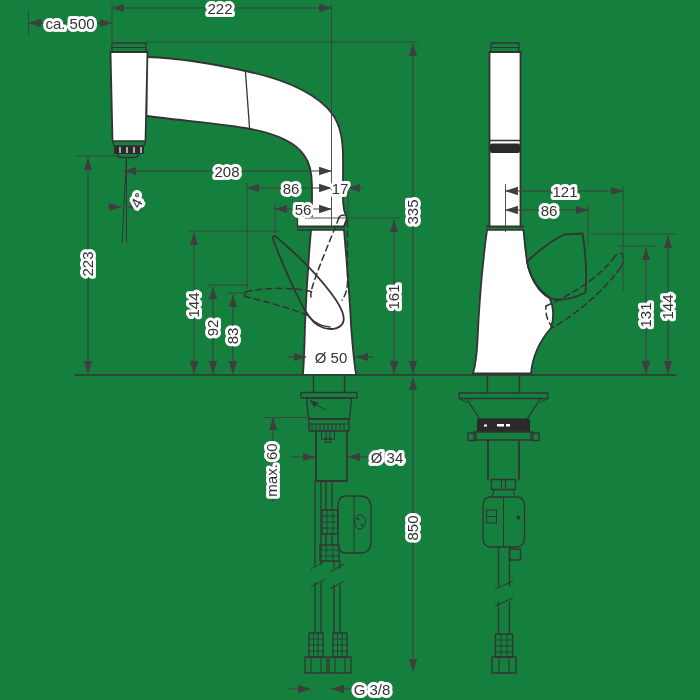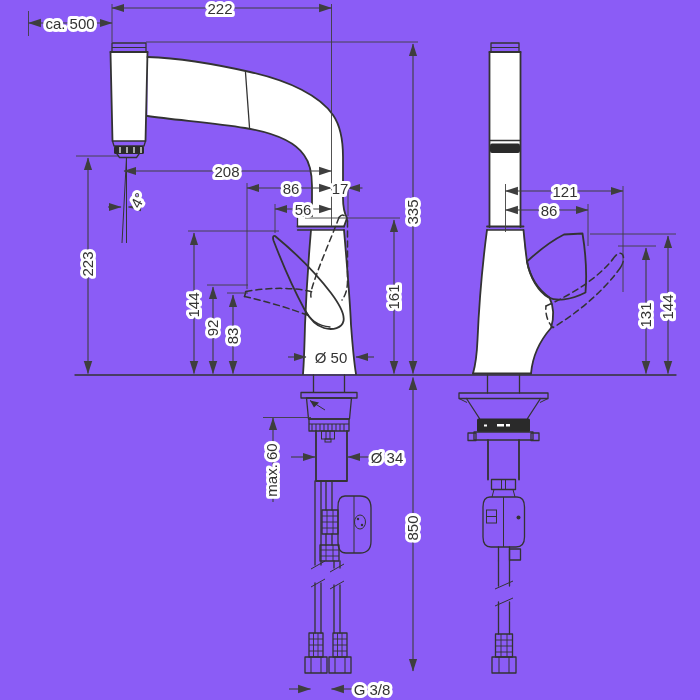--- a/index.html
+++ b/index.html
@@ -1,16 +1,16 @@
 <!DOCTYPE html>
 <html><head>
 <meta charset="utf-8">
 <style>
   html,body{margin:0;padding:0;background:#fff;}
-  .stage{width:700px;height:700px;background:#8b5cf6;position:relative;overflow:hidden;}
+  .stage{width:700px;height:700px;background:#15803d;position:relative;overflow:hidden;}
   svg{display:block;}
   .o  {stroke:#333;stroke-width:1.8;fill:none;stroke-linecap:round;stroke-linejoin:round;}
   .o2 {stroke:#333;stroke-width:1.3;fill:none;stroke-linecap:round;stroke-linejoin:round;}
   .o1 {stroke:#333;stroke-width:1;fill:none;}
   .fillw{fill:#fff;stroke:none;}
   .darkband{fill:#2a2a2a;stroke:none;}
   .wtick{stroke:#fff;stroke-width:1.2;fill:none;}
   .dash{stroke:#333;stroke-width:1.5;fill:none;stroke-dasharray:6 4;stroke-linecap:round;}
   .dim{stroke:#3e3e3e;stroke-width:1.1;fill:none;}
   .ext{stroke:#3e3e3e;stroke-width:0.9;fill:none;}

